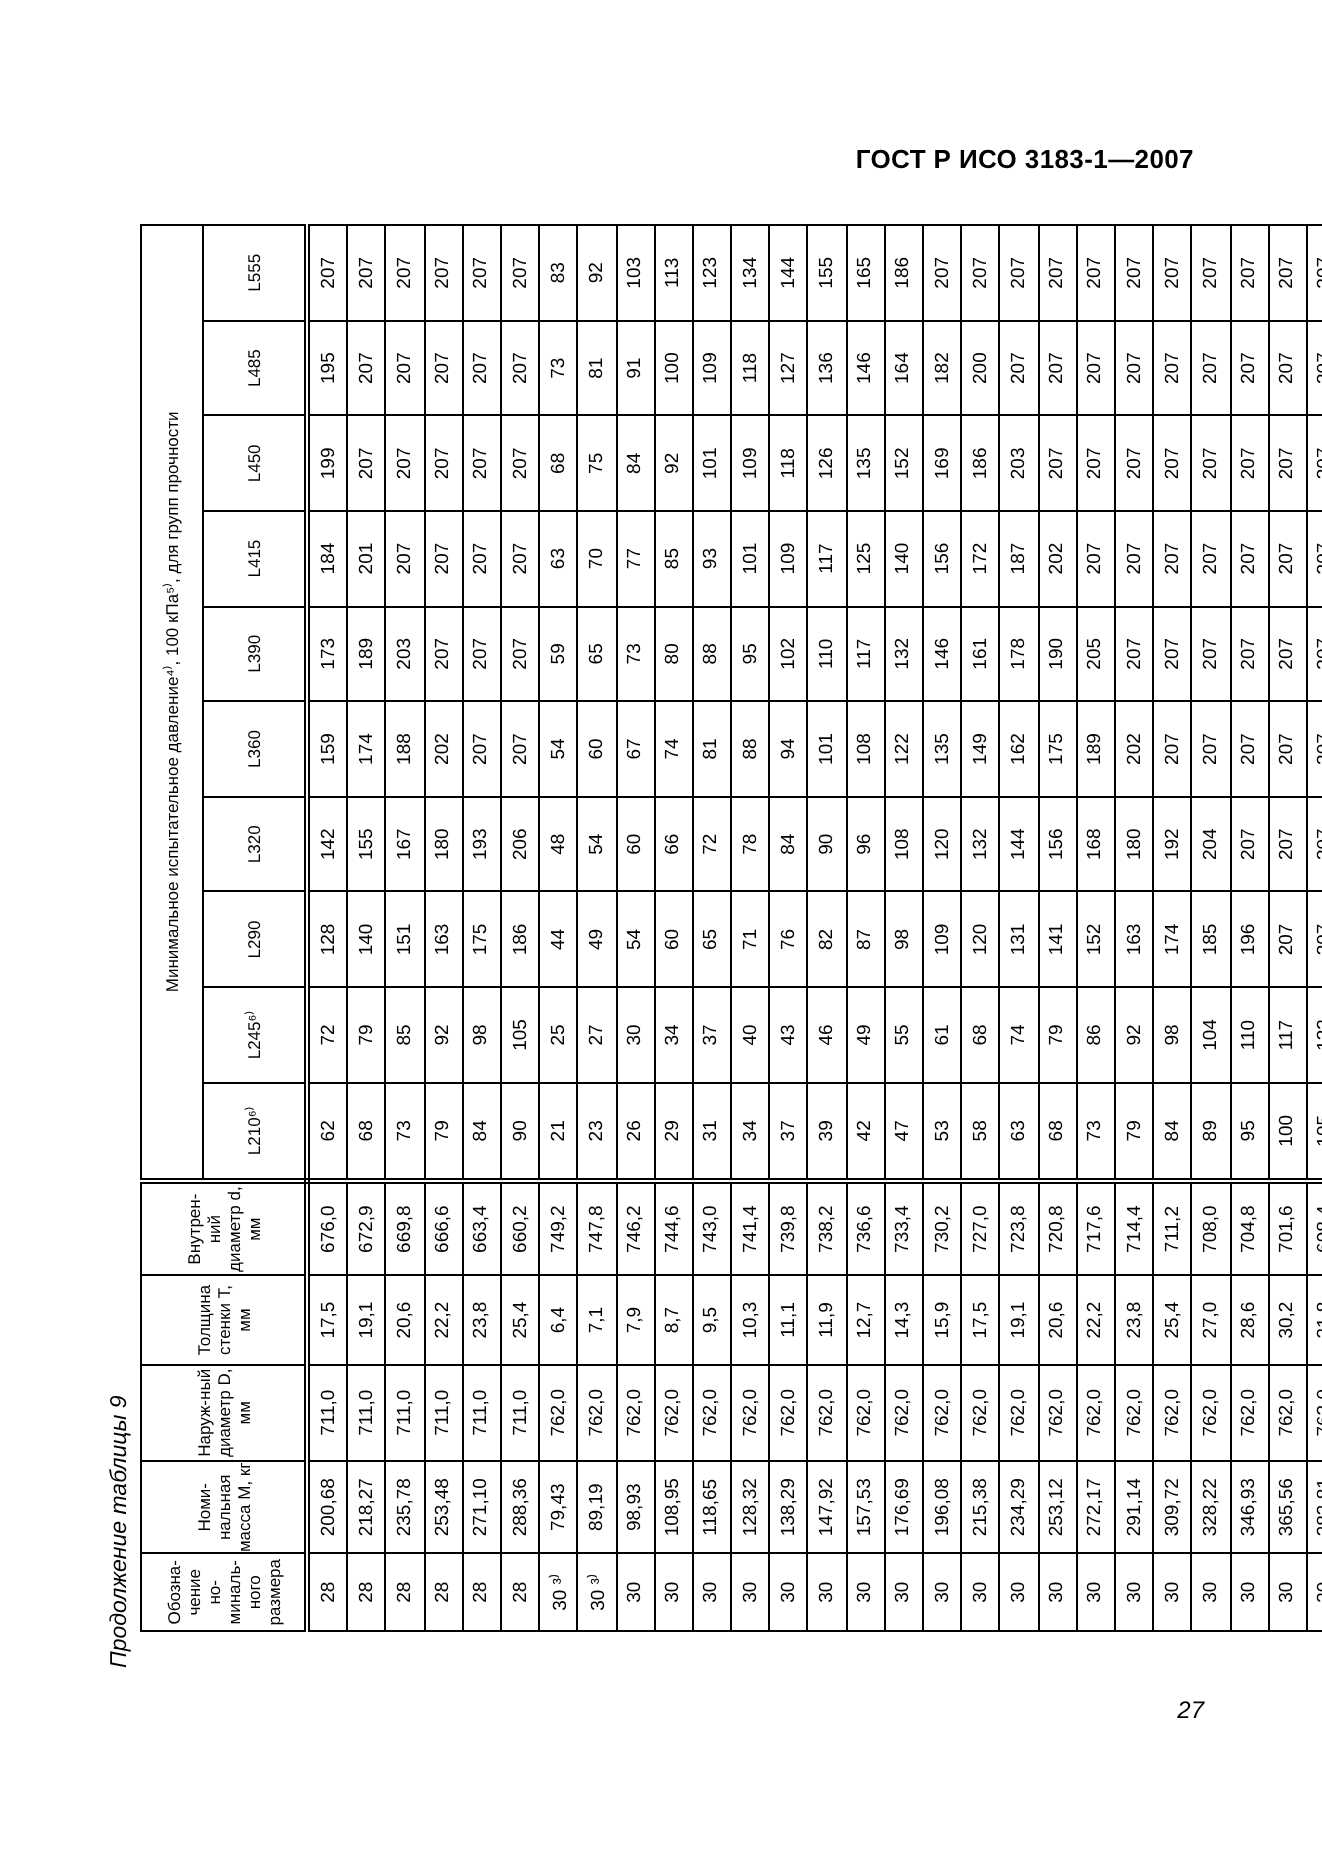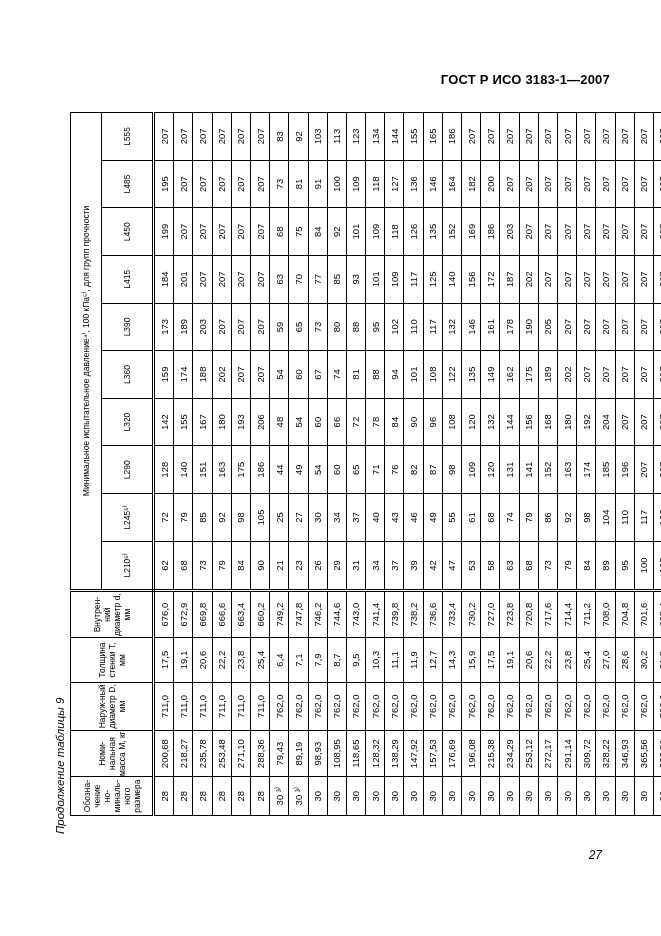--- a/index.html
+++ b/index.html
@@ -1,17 +1,17 @@
 <!DOCTYPE html>
 <html><head>
 <meta charset="utf-8">
 <style>
   html, body { margin:0; padding:0; background:#ffffff; }
   body { width:661px; height:936px; position:relative; overflow:hidden; font-family:"Liberation Sans", sans-serif; color:#000; }
-  .doc-header { position:absolute; top:72px; right:51px; font-weight:bold; font-size:13px; letter-spacing:0.2px; }
+  .doc-header { position:absolute; top:72px; right:64px; font-weight:bold; font-size:13px; letter-spacing:0.2px; }
   .page-number { position:absolute; top:848px; right:59px; font-size:12px; font-style:italic; }
   .rot-wrap { position:absolute; left:60px; top:112px; width:568px; height:724px; }
   .rotated { position:absolute; left:0; top:0; width:724px; height:568px; transform-origin:0 0; transform: translate(0px, 724px) rotate(-90deg); }
   .caption { position:absolute; left:2px; top:-6px; font-size:11.5px; font-style:italic; white-space:nowrap; }
   table { position:absolute; left:20px; top:10px; border-collapse:collapse; font-size:9.5px; }
   td, th { border:1px solid #000; text-align:center; padding:0; font-weight:normal; }
   th { font-size:8.5px; line-height:10px; vertical-align:middle; }
   tbody td { height:18.2px; }
   .dbl-right { border-right:3px double #000; }
   .dbl-bottom { border-bottom:3px double #000; }

